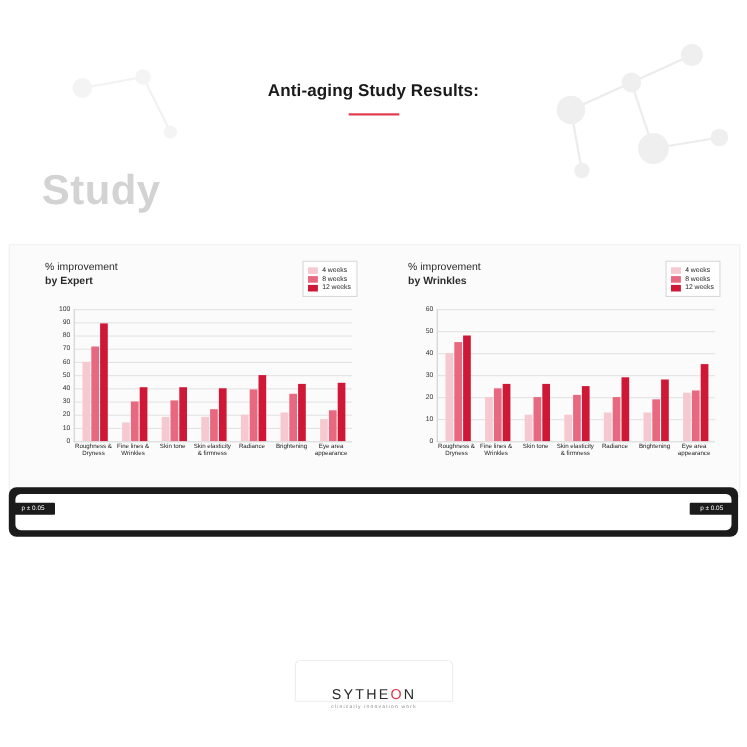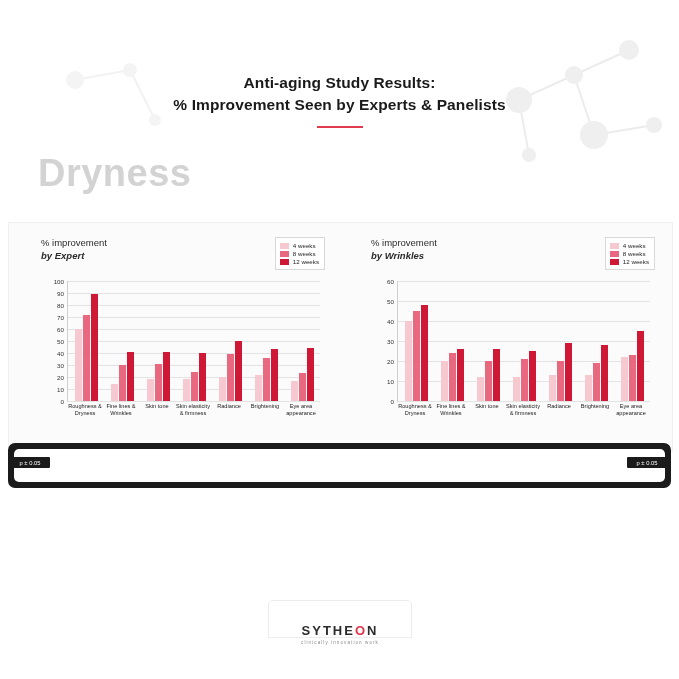--- a/index.html
+++ b/index.html
@@ -92,21 +92,21 @@
   .chart-block.right { left: 352px; width: 300px; }
 
   .chart-heading {
     position: absolute;
     top: 14px;
     left: 10px;
     font-size: 9.5px;
     color: #2b2b2b;
     line-height: 1.35;
   }
-  .chart-heading .l2 { font-weight: bold; font-style: italic; }
+  .chart-heading .l2 { font-weight: bold; }
 
   
   .legend {
     position: absolute;
     top: 14px;
     right: 6px;
     background: #ffffff;
     border: 1px solid #d8d8d8;
     padding: 3px 5px 3px 4px;
   }
@@ -268,21 +268,21 @@
     border-radius: 5px 5px 0 0;
     display: flex;
     flex-direction: column;
     align-items: center;
     justify-content: center;
   }
   .logo-text {
     font-size: 13px;
     letter-spacing: 2px;
     color: #2b2b2b;
-    font-weight: bold;
+    font-weight: normal;
     margin-top: 29px;
   }
   .logo-text .o {
     color: #e2344a;
   }
   .logo-tag {
     font-size: 4.5px;
     letter-spacing: 1.1px;
     color: #8a8a8a;
     margin-top: 2px;
@@ -318,25 +318,24 @@
     </g>
     <g fill="#f4f4f4">
       <circle cx="15" cy="25" r="9"></circle>
       <circle cx="70" cy="15" r="7"></circle>
       <circle cx="95" cy="65" r="6"></circle>
     </g>
   </svg>
 
   <div class="title-wrap">
     <div class="title-line">Anti-aging Study Results:</div>
-    <div class="title-line">% Improvement Seen by Experts &amp; Panelists</div>
     <div class="title-rule"></div>
   </div>
 
-  <div class="sample">Dryness</div>
+  <div class="sample">Study</div>
 
   <div class="panel">
 
     <div class="chart-block left">
       <div class="chart-heading">
         <div class="l1">% improvement</div>
         <div class="l2">by Expert</div>
       </div>
       <div class="legend">
         <div class="legend-row">

